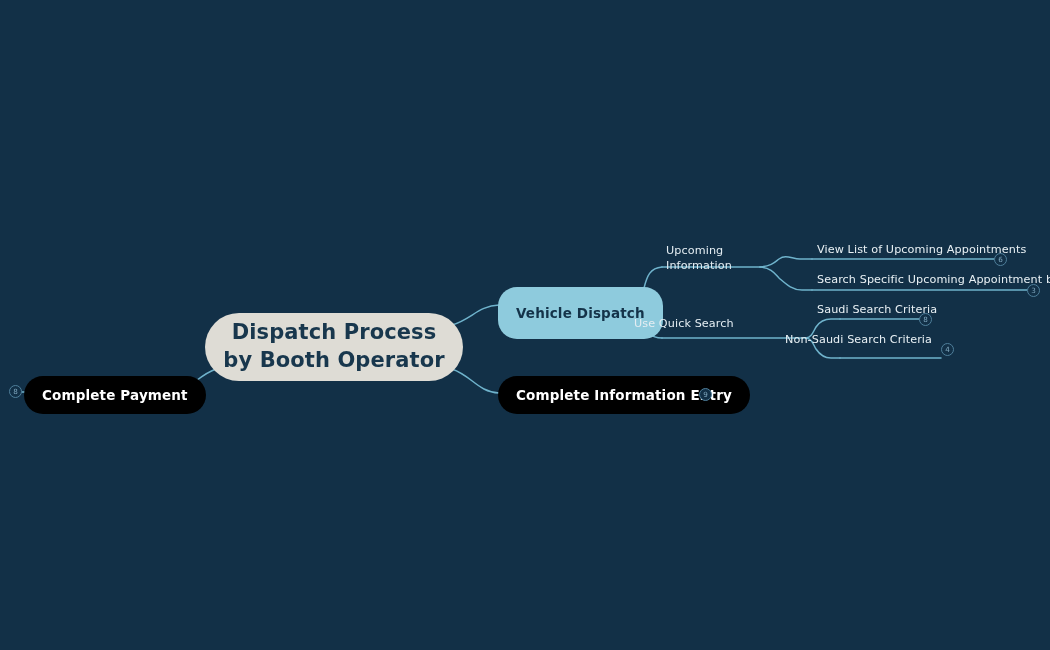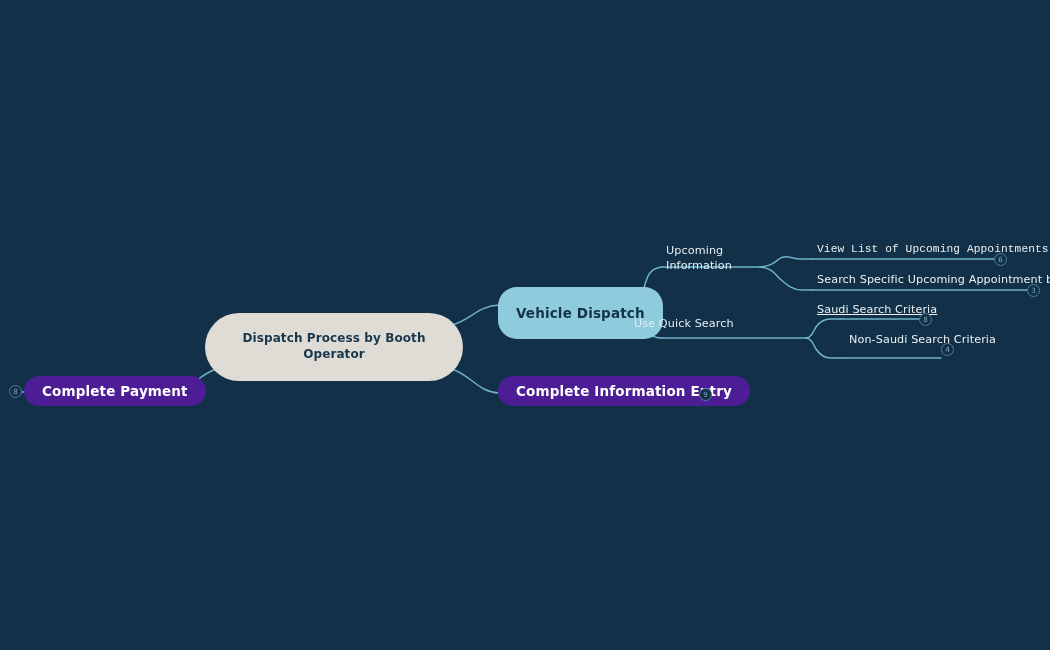--- a/index.html
+++ b/index.html
@@ -42,46 +42,46 @@
   }
 
   .node-root {
     left: 205px;
     top: 313px;
     width: 258px;
     height: 68px;
     border-radius: 34px;
     background: #dedcd5;
     color: #18374d;
-    font-size: 12px;
+    font-size: 21px;
     font-weight: bold;
     line-height: 1.32;
     letter-spacing: 0.1px;
     white-space: normal;
     padding: 0 14px;
   }
 
   .node-branch-light {
     background: #8ecbdd;
     color: #143349;
     font-size: 13.5px;
     font-weight: bold;
     border-radius: 19px;
     height: 52px;
     padding: 0 18px;
     letter-spacing: 0.15px;
   }
 
   .node-branch-mid {
-    background: #4c1d95;
+    background: #000000;
     color: #ffffff;
     font-size: 13.5px;
     font-weight: bold;
     border-radius: 19px;
-    height: 30px;
+    height: 38px;
     padding: 0 18px;
     letter-spacing: 0.15px;
   }
 
   #node-vehicle-dispatch {
     left: 498px;
     top: 287px;
   }
   #node-complete-info {
     left: 498px;
@@ -106,24 +106,24 @@
   #label-upcoming { left: 666px; top: 244px; }
   #label-quick-search { left: 634px; top: 317px; }
 
   .leaflabel {
     position: absolute;
     color: #e9f1f5;
     font-size: 11.2px;
     letter-spacing: 0.1px;
     white-space: nowrap;
   }
-  #label-view-list   { left: 817px; top: 243px; font-family: Liberation Mono, monospace; }
+  #label-view-list   { left: 817px; top: 243px; }
   #label-search-spec { left: 817px; top: 273px; }
-  #label-saudi       { left: 817px; top: 303px; text-decoration: underline; }
-  #label-nonsaudi    { left: 849px; top: 333px; }
+  #label-saudi       { left: 817px; top: 303px; }
+  #label-nonsaudi    { left: 785px; top: 333px; }
 
   
   .badge {
     position: absolute;
     width: 13px;
     height: 13px;
     border-radius: 50%;
     border: 1px solid #4f7f9b;
     color: #7fa6bd;
     font-size: 7.2px;

